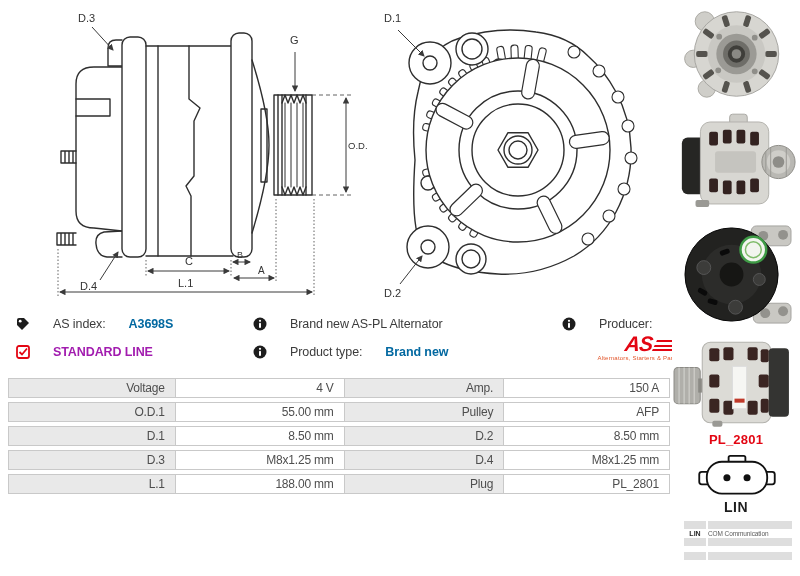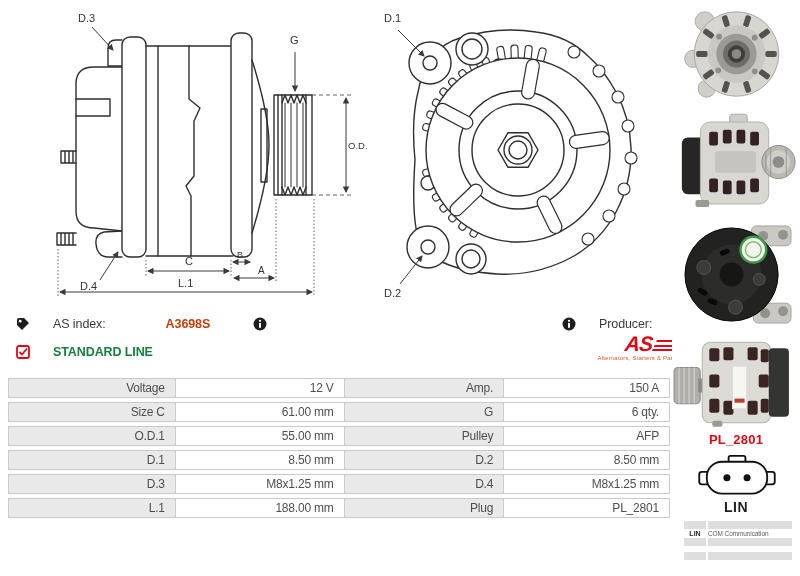--- a/index.html
+++ b/index.html
@@ -3,22 +3,22 @@
 <meta charset="utf-8">
 <style>
   * { box-sizing: border-box; margin: 0; padding: 0; }
   html,body { background:#fff; }
   body { font-family:"Liberation Sans", sans-serif; }
   .page { position:relative; width:800px; height:576px; background:#fff; overflow:hidden; }
 
   
   .il { position:absolute; display:flex; align-items:center; gap:23px; font-size:12.5px;
         color:#3c3c3c; white-space:nowrap; letter-spacing:-0.1px; }
-  .il b { color:#c2410c;margin-left:37px; }
-  .il.red { color:#15803d; font-weight:bold; }
+  .il b { color:#0369a1; }
+  .il.red { color:#a21caf; font-weight:bold; }
   .ic { flex:0 0 auto; display:block; }
 
   
   .logo { position:absolute; left:596px; top:333px; width:82px; text-align:right; }
   .logo-row { display:flex; justify-content:flex-end; align-items:flex-end; height:20px; }
   .logo-as { font-size:21px; font-weight:bold; font-style:italic; color:#e30613;
              transform:skewX(-6deg); line-height:18px; letter-spacing:-1px; }
   .logo-stripes { width:24px; height:13px; margin-left:2px; transform:skewX(-25deg);
              background:repeating-linear-gradient(180deg,#e30613 0 2.2px,transparent 2.2px 4.6px); }
   .logo-tag { font-size:6px; color:#e2562b; margin-top:2px; letter-spacing:0.2px; }
@@ -197,22 +197,32 @@
     </svg>
     <span>STANDARD LINE</span>
   </div>
 
   <div class="il" style="left:253px;top:317px">
     <svg class="ic" width="14" height="14" viewBox="0 0 14 14">
       <circle cx="7" cy="7" r="6.5" fill="#1d1d1d"></circle>
         <circle cx="7" cy="3.8" r="1.1" fill="#fff"></circle>
       <rect x="6" y="5.8" width="2" height="5.2" rx="1" fill="#fff"></rect>
     </svg>
-  </div>
-
+    <span>Brand new AS-PL Alternator</span>
+  </div>
+
+  <div class="il" style="left:253px;top:345px">
+    <svg class="ic" width="14" height="14" viewBox="0 0 14 14">
+      <circle cx="7" cy="7" r="6.5" fill="#1d1d1d"></circle>
+        <circle cx="7" cy="3.8" r="1.1" fill="#fff"></circle>
+      <rect x="6" y="5.8" width="2" height="5.2" rx="1" fill="#fff"></rect>
+    </svg>
+    <span>Product type:</span>
+    <b>Brand new</b>
+  </div>
 
   <div class="il" style="left:562px;top:317px">
     <svg class="ic" width="14" height="14" viewBox="0 0 14 14">
       <circle cx="7" cy="7" r="6.5" fill="#1d1d1d"></circle>
         <circle cx="7" cy="3.8" r="1.1" fill="#fff"></circle>
       <rect x="6" y="5.8" width="2" height="5.2" rx="1" fill="#fff"></rect>
     </svg>
     <span>Producer:</span>
     <b>AS-PL</b>
   </div>
@@ -222,29 +232,23 @@
       <span class="logo-as">AS</span>
       <span class="logo-stripes"></span>
     </div>
     <div class="logo-tag">Alternators, Starters &amp; Parts</div>
   </div>
 
   <table class="spec">
     <tbody>
         <tr>
       <td class="lab w1">Voltage</td>
-      <td class="val w2">12 V</td>
+      <td class="val w2">4 V</td>
       <td class="lab w3">Amp.</td>
       <td class="val w4">150 A</td>
-    </tr>
-    <tr>
-      <td class="lab w1">Size C</td>
-      <td class="val w2">61.00 mm</td>
-      <td class="lab w3">G</td>
-      <td class="val w4">6 qty.</td>
     </tr>
     <tr>
       <td class="lab w1">O.D.1</td>
       <td class="val w2">55.00 mm</td>
       <td class="lab w3">Pulley</td>
       <td class="val w4">AFP</td>
     </tr>
     <tr>
       <td class="lab w1">D.1</td>
       <td class="val w2">8.50 mm</td>

